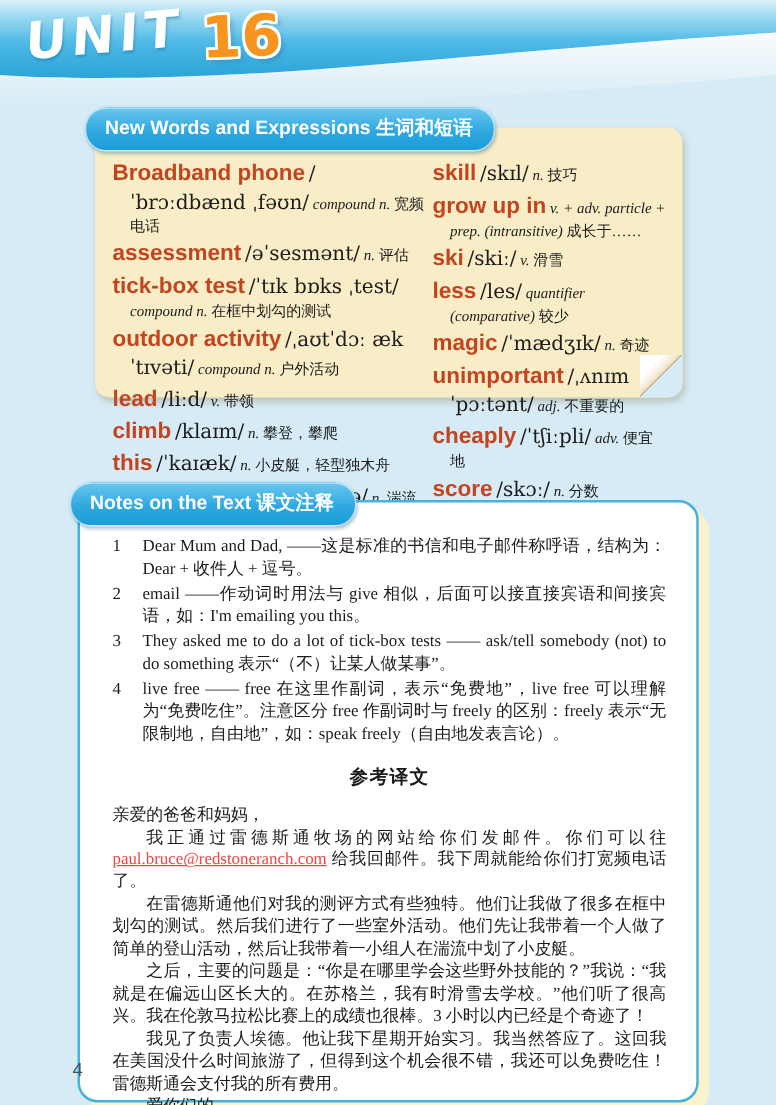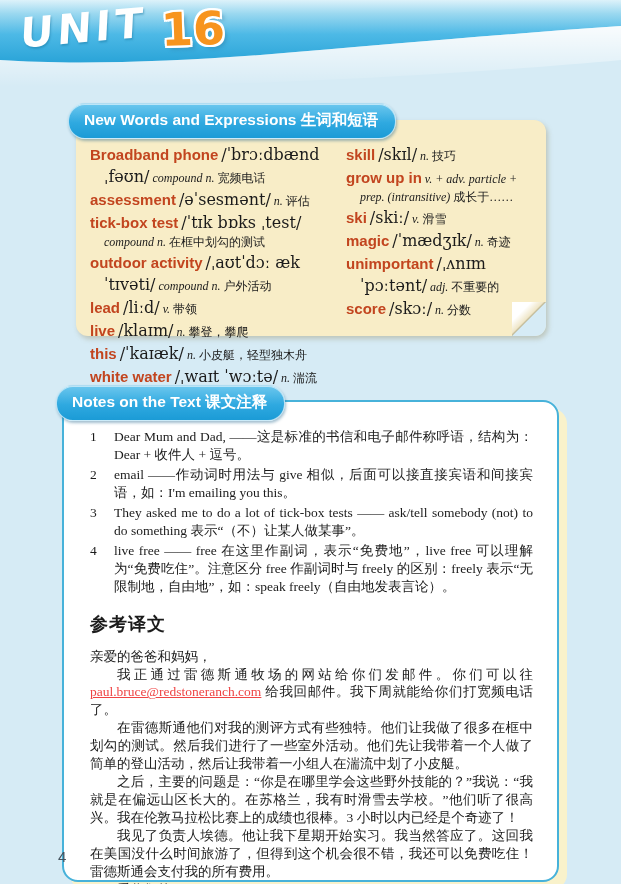--- a/index.html
+++ b/index.html
@@ -32,51 +32,51 @@
   .pill{
     position:absolute;top:-17px;left:-8px;z-index:3;white-space:nowrap;
     background:linear-gradient(180deg,#6cc7ee 0%,#2fa9e0 55%,#1b9bd6 100%);
     color:#fff;font-family:"Liberation Sans","DejaVu Sans",sans-serif;
     font-weight:bold;font-size:15.5px;padding:6px 17px 7px 15px;border-radius:17px;
     box-shadow:1px 2px 3px rgba(25,95,135,.4), inset 0 1px 0 rgba(255,255,255,.55);
     border:1px solid rgba(255,255,255,.65);
   }
   
   .vocab-box{
-    position:absolute;left:76px;top:120px;width:470px;height:216px;box-sizing:border-box;
+    position:absolute;left:76px;top:102px;width:470px;height:216px;box-sizing:border-box;
     background:#f8edc7;border-radius:12px;
     padding:24px 12px 8px 12px;
     box-shadow:2px 3px 5px rgba(150,140,100,.4);
   }
   .fold{position:absolute;right:0;bottom:0;width:34px;height:34px;border-bottom-right-radius:11px;
     background:linear-gradient(to bottom right,#ffffff 28%,#efe6c8 46%,#b9b08c 49.5%,#d6ebf5 50.5%);
   }
   .vocab-cols{display:flex;}
   .vocab-col-left{width:250px;flex:none;padding-left:2px;}
   .vocab-col-right{flex:1;padding-left:6px;}
   .entry{
     padding-left:14px;text-indent:-14px;line-height:1.38;font-size:12px;margin-bottom:1px;
     text-align:left;
   }
-  .w{color:#c2451f;font-family:"Liberation Sans","DejaVu Sans",sans-serif;font-weight:bold;font-size:15px;}
+  .w{color:#c2451f;font-family:"Liberation Sans","DejaVu Sans",sans-serif;font-weight:bold;font-size:18px;}
   .ph{font-family:"DejaVu Serif",serif;font-size:16px;}
   .pos{font-style:italic;font-size:12px;}
   .cn{font-size:12px;margin-top:24px;}
   
   .notes-box{
     position:absolute;left:62px;top:356px;width:497px;height:482px;box-sizing:border-box;
     background:#ffffff;border:2px solid #47b2da;border-radius:16px;
     box-shadow:8px 8px 0 0 #f9f2cb;
     padding:26px 24px 8px 26px;
     margin-top:44px;
   }
   .note-row{display:flex;font-size:13.5px;line-height:1.33;margin-bottom:2px;}
   .note-num{width:24px;flex:none;}
   .note-text{flex:1;text-align:justify;}
-  .trans-title{font-weight:bold;font-size:18px;margin:16px 0 12px 0;letter-spacing:1px;}
+  .trans-title{font-weight:bold;font-size:15px;margin:16px 0 12px 0;letter-spacing:1px;text-align:center;}
   .trans p{margin:0;font-size:13.5px;line-height:1.33;text-align:justify;}
   .ind{text-indent:2em;}
   .email{text-decoration:underline;color:#ef4444;}
   
   .page-num{
     position:absolute;left:58px;top:848px;font-size:15px;color:#44535e;
     font-family:"Liberation Sans",sans-serif;
   }
 </style>
 </head>
@@ -133,21 +133,21 @@
         <span class="pos">compound n.</span>
         <span class="cn">户外活动</span>
       </div>
       <div class="entry">
         <span class="w">lead</span>
         <span class="ph">/liːd/</span>
         <span class="pos">v.</span>
         <span class="cn">带领</span>
       </div>
       <div class="entry">
-        <span class="w">live</span>
+        <span class="w">climb</span>
         <span class="ph">/klaɪm/</span>
         <span class="pos">n.</span>
         <span class="cn">攀登，攀爬</span>
       </div>
       <div class="entry">
         <span class="w">this</span>
         <span class="ph">/ˈkaɪæk/</span>
         <span class="pos">n.</span>
         <span class="cn">小皮艇，轻型独木舟</span>
       </div>
@@ -171,30 +171,42 @@
         <span class="pos">v. + adv. particle + prep. (intransitive)</span>
         <span class="cn">成长于……</span>
       </div>
       <div class="entry">
         <span class="w">ski</span>
         <span class="ph">/skiː/</span>
         <span class="pos">v.</span>
         <span class="cn">滑雪</span>
       </div>
       <div class="entry">
+        <span class="w">less</span>
+        <span class="ph">/les/</span>
+        <span class="pos">quantifier (comparative)</span>
+        <span class="cn">较少</span>
+      </div>
+      <div class="entry">
         <span class="w">magic</span>
         <span class="ph">/ˈmædʒɪk/</span>
         <span class="pos">n.</span>
         <span class="cn">奇迹</span>
       </div>
       <div class="entry">
         <span class="w">unimportant</span>
         <span class="ph">/ˌʌnɪmˈpɔːtənt/</span>
         <span class="pos">adj.</span>
         <span class="cn">不重要的</span>
+      </div>
+      <div class="entry">
+        <span class="w">cheaply</span>
+        <span class="ph">/ˈtʃiːpli/</span>
+        <span class="pos">adv.</span>
+        <span class="cn">便宜地</span>
       </div>
       <div class="entry">
         <span class="w">score</span>
         <span class="ph">/skɔː/</span>
         <span class="pos">n.</span>
         <span class="cn">分数</span>
       </div>
     </div>
   </div>
   <div class="fold"></div>

